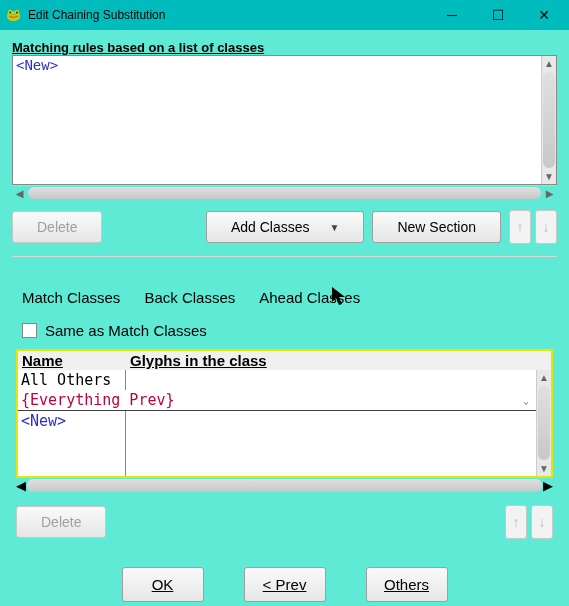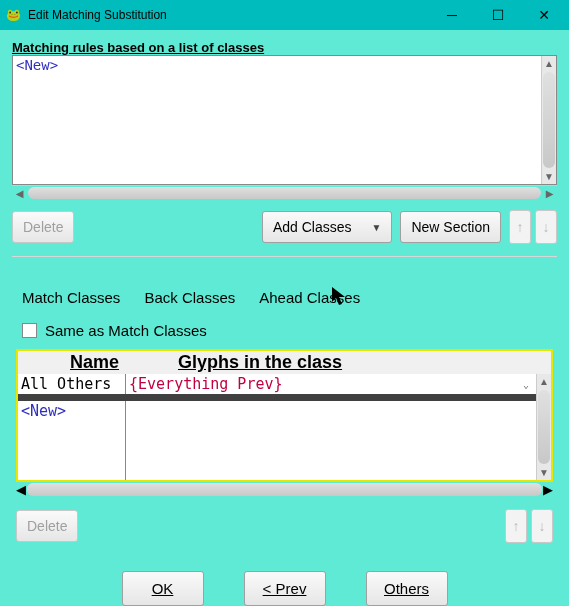--- a/index.html
+++ b/index.html
@@ -78,21 +78,21 @@
     display:flex;align-items:center;justify-content:center;
   }
   .h-scroll .track { flex:1; background:linear-gradient(#e0e0e0,#c8c8c8); border-radius:6px; margin:1px; }
   .row1 {
     display:flex; align-items:center; gap:8px;
     margin: 10px 0 12px 0;
   }
   .btn {
     border:1px solid #a0a0a0;
     background:linear-gradient(#fafafa,#e6e6e6);
-    padding: 6px 10px;
+    padding: 6px 24px;
     font-size:14px;
     border-radius:3px;
     color:#000;
     display:inline-flex;align-items:center;gap:6px;
     min-height:32px;
   }
   .btn.disabled { color:#a0a0a0; border-color:#c8c8c8; }
   .spacer { flex:1; }
   .dropdown-caret { font-size:10px; color:#444; margin-left:14px;}
   .arrow-btn {
@@ -112,49 +112,48 @@
   .tab-item { cursor:default; position:relative;}
   .cursor-svg { position:absolute; top:-3px; left:72px; }
   .checkbox-row { display:flex;align-items:center;gap:8px;padding:6px 10px 10px 10px; font-size:15px;}
   .chk { width:15px;height:15px;border:1px solid #888;background:#fff; }
   .class-panel {
     border: 2px solid #e6e600;
     margin: 0 4px;
     display:flex;flex-direction:column;
   }
   .class-header {
-    display:flex; font-weight:bold; font-size:18px;
+    display:flex; font-weight:bold; font-size:15px;
     text-decoration:underline;
     background:#f0f0f0;
-    padding-left:48px;
   }
   .col-name { width:108px;padding:1px 4px;}
   .col-glyph { flex:1;padding:1px 4px;}
   .class-body { display:flex; height:106px;}
   .class-table { flex:1;display:flex;flex-direction:column;background:#fff;font-family:monospace;font-size:15px;}
   .class-row { display:flex; border-bottom:1px solid transparent;}
-  .class-row.first { border-bottom:7px solid #404040;}
+  .class-row.first { border-bottom:1px solid #404040;flex-direction:column;}
   .cell-name { width:108px;border-right:1px solid #888;padding:1px 3px;}
   .cell-glyph { flex:1;padding:1px 3px;color:#c00040;display:flex;justify-content:space-between;align-items:center;}
   .dd-caret { font-size:10px;color:#666;padding-right:4px;}
   .cell-name.remain { border-right:1px solid #888; height:100%;}
   .class-remain { flex:1;display:flex;}
   .h-scroll2 { height:15px;display:flex;margin:0 4px;}
   .row2 { display:flex;align-items:center;gap:8px;margin:12px 4px 0 4px;}
   .footer {
     display:flex; gap:40px; justify-content:center; margin-top:28px;
   }
   .footer .btn { min-width:82px;justify-content:center;font-size:15px;padding:8px 14px;text-align:right;}
 </style>
 </head>
 <body>
 
 <div class="titlebar">
   <span class="app-icon">🐸</span>
-  <span class="title-text">Edit Matching Substitution</span>
+  <span class="title-text">Edit Chaining Substitution</span>
   <div class="win-btns">
     <div class="win-btn">─</div>
     <div class="win-btn">☐</div>
     <div class="win-btn">✕</div>
   </div>
 </div>
 
 <div class="content">
 
   <div class="section-label">Matching rules based on a list of classes</div>

